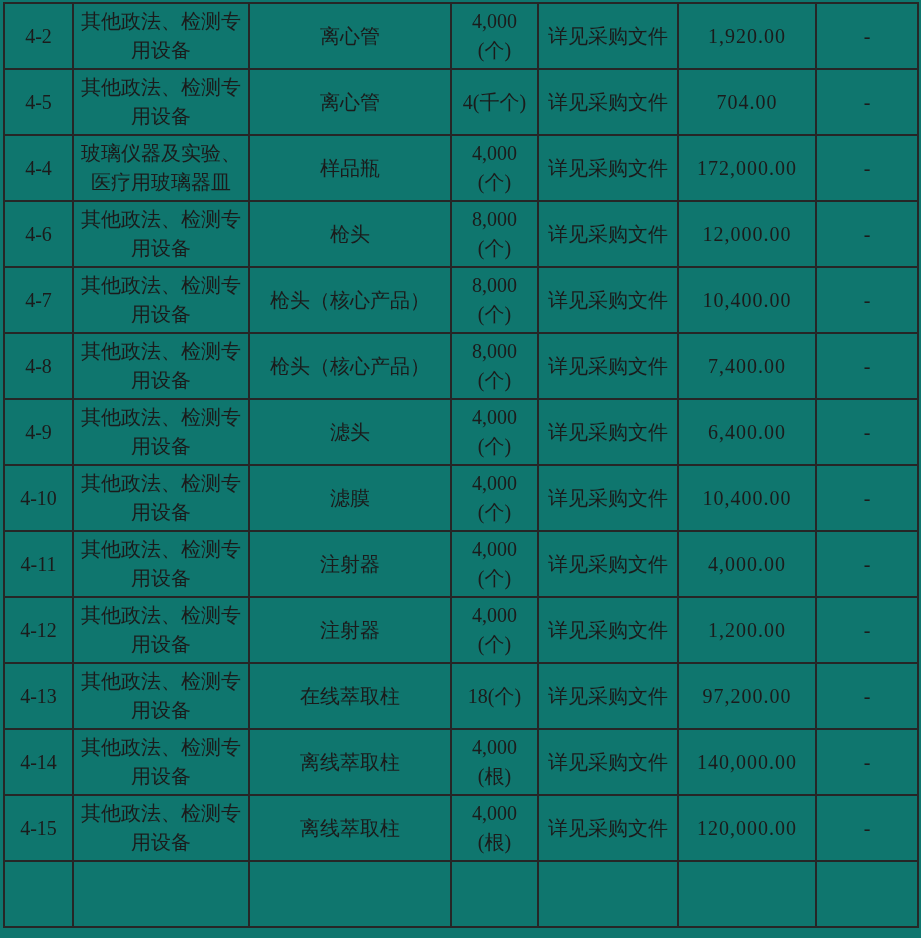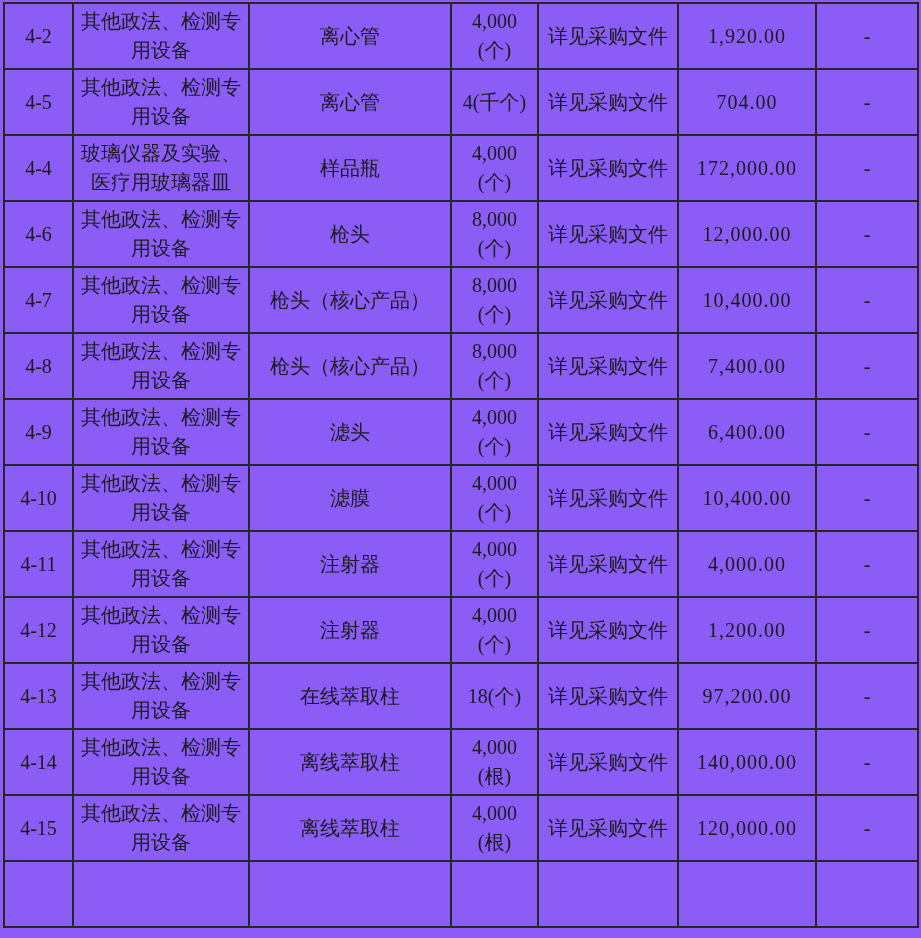--- a/index.html
+++ b/index.html
@@ -5,21 +5,21 @@
   html, body {
     margin: 0;
     padding: 0;
     background: #ffffff;
   }
   .page {
     position: relative;
     width: 921px;
     height: 938px;
     overflow: hidden;
-    background: #8b5cf6;
+    background: #0f766e;
     box-sizing: border-box;
     padding: 2px 0 0 3px;
   }
   table.doc-table {
     border-collapse: collapse;
     table-layout: fixed;
     width: 914px;
     font-family: "Liberation Serif", "DejaVu Serif", serif;
     color: #1b1b1b;
   }

